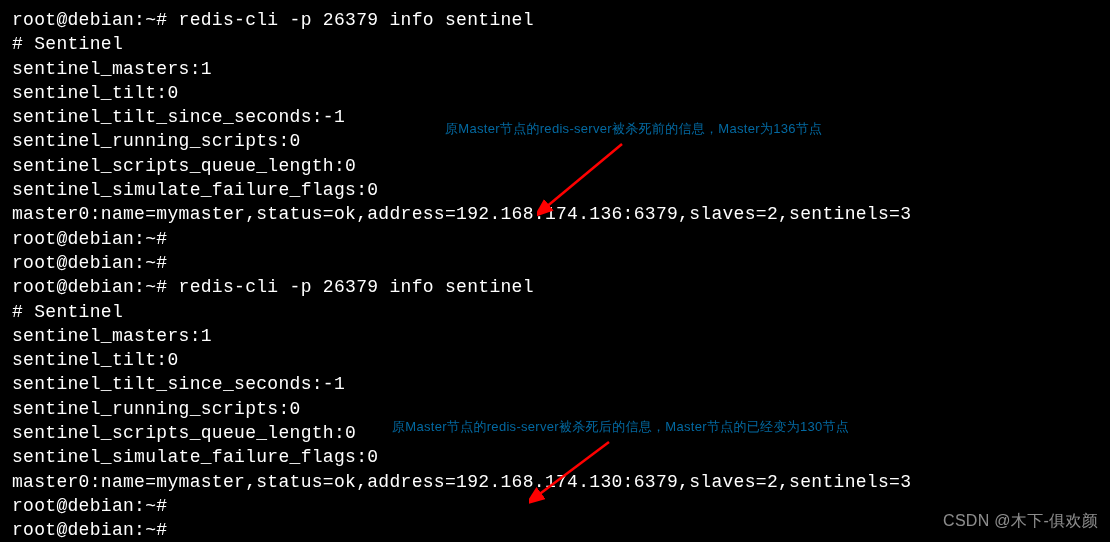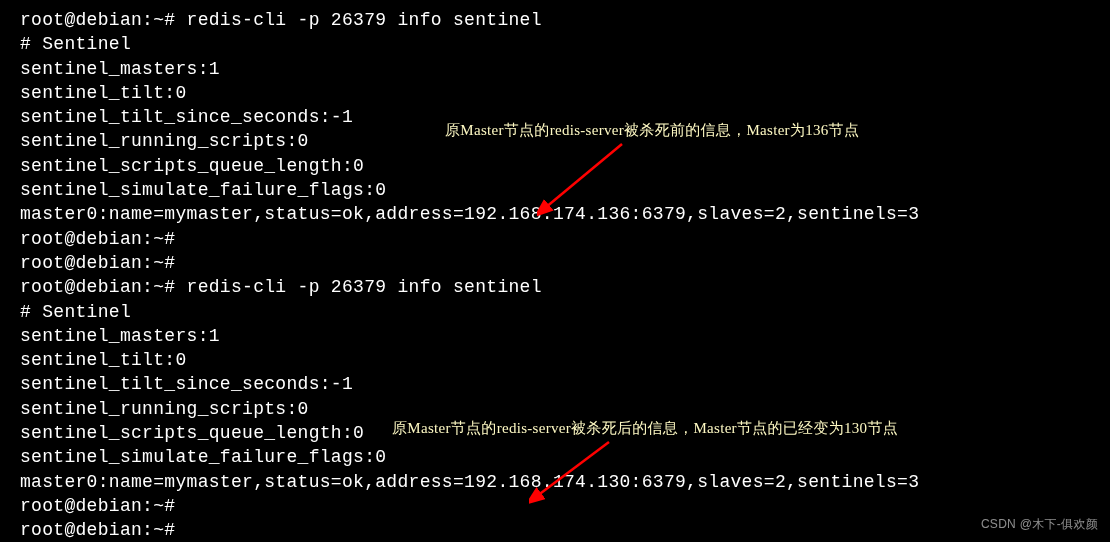--- a/index.html
+++ b/index.html
@@ -16,27 +16,26 @@
       height: 542px;
       overflow: hidden;
       position: relative;
       padding: 8px 12px;
       line-height: 1.35;
       letter-spacing: 0.3px;
     }
     .line {
       white-space: pre;
       position: relative;
-      margin-left: 8px;
     }
     .annotation {
       position: absolute;
-      color: #fef9c3;
-      font-family: Liberation Serif, serif;
-      font-size: 15px;
+      color: #0369a1;
+      font-family: Liberation Sans, sans-serif;
+      font-size: 13px;
       white-space: nowrap;
       z-index: 10;
     }
     .arrow1 {
       position: absolute;
       left: 537px;
       top: 142px;
       z-index: 5;
     }
     .arrow2 {
@@ -44,21 +43,21 @@
       left: 529px;
       top: 440px;
       z-index: 5;
     }
     .watermark {
       position: absolute;
       right: 12px;
       bottom: 10px;
       color: rgba(255,255,255,0.55);
       font-family: "Microsoft YaHei", sans-serif;
-      font-size: 12px;
+      font-size: 16px;
       z-index: 20;
     }
   </style>
 </head>
 <body>
 
 <div class="line">root@debian:~# redis-cli -p 26379 info sentinel</div>
 <div class="line"># Sentinel</div>
 <div class="line">sentinel_masters:1</div>
 <div class="line">sentinel_tilt:0</div>

